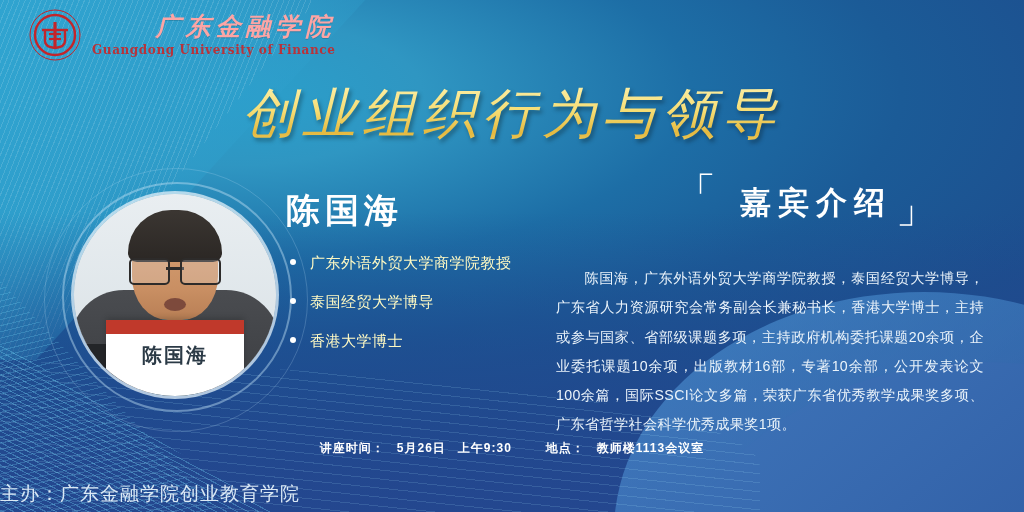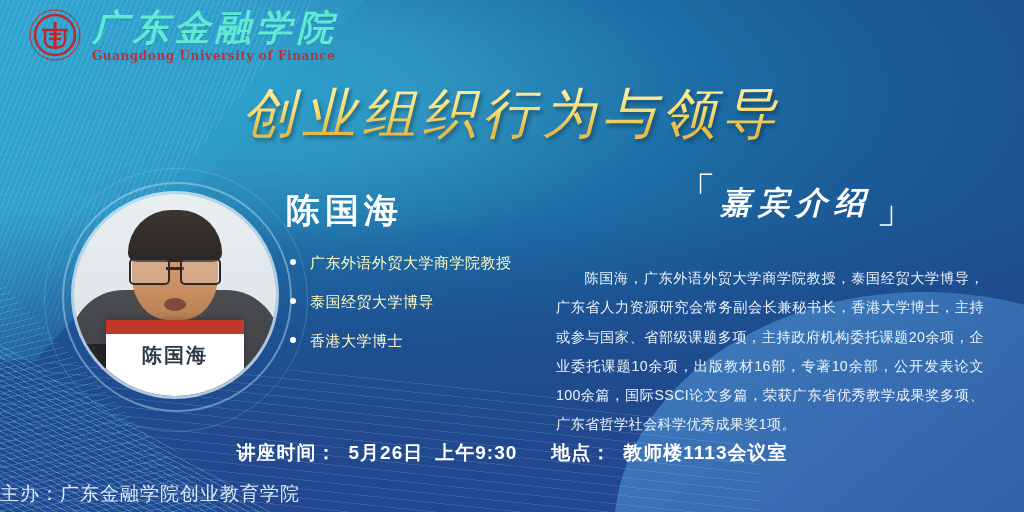--- a/index.html
+++ b/index.html
@@ -64,21 +64,21 @@
     position:absolute;left:44px;top:168px;width:262px;height:262px;border-radius:50%;
     border:1px solid rgba(190,225,245,.22);
   }
 
   
   .logo{position:absolute;left:28px;top:8px;display:flex;align-items:center;gap:10px;}
   .logo-mark{width:54px;height:54px;flex:0 0 auto;}
   .logo-text{display:flex;flex-direction:column;line-height:1;}
   .logo-cn{
     font-family:"DejaVu Serif","Liberation Serif",serif;
-    font-size:36px;font-weight:700;color:#5eead4;letter-spacing:5px;
+    font-size:25px;font-weight:700;color:#fca5a5;letter-spacing:5px;
     font-style:italic;text-shadow:0 1px 0 rgba(0,0,0,.15);text-align:right;
   }
   .logo-en{
     font-family:"DejaVu Serif","Liberation Serif",serif;
     font-size:12px;font-weight:700;color:#b8333a;letter-spacing:.6px;margin-top:5px;
   }
 
   
   .title{
     position:absolute;left:0;right:0;top:78px;text-align:center;
@@ -176,32 +176,32 @@
   .guest-head{
     position:absolute;left:676px;top:176px;display:flex;align-items:flex-start;
     font-family:"DejaVu Serif","Liberation Serif",serif;
   }
   .brk{
     color:#ffffff;font-size:40px;line-height:.8;font-weight:400;
   }
   .brk.close{align-self:flex-end;}
   .guest-head-text{
     font-size:31px;font-weight:700;color:#ffffff;letter-spacing:7px;
-    font-style:italic;padding:6px 4px 0 4px;
+    padding:6px 4px 0 4px;margin-left:20px;
   }
   .bio{
     position:absolute;left:556px;top:248px;width:428px;
     font-size:14.2px;line-height:2.06;color:#eaf3fa;text-align:justify;
     text-indent:2em;letter-spacing:.3px;margin-top:16px;
   }
 
   
   .info-line{
     position:absolute;left:0;right:0;top:440px;text-align:center;
-    font-size:19px;font-weight:700;color:#ffffff;letter-spacing:1px;
+    font-size:12px;font-weight:700;color:#ffffff;letter-spacing:1px;
   }
   .info-line .gap{display:inline-block;width:34px;}
   .info-line .sp{display:inline-block;width:12px;}
   .host-line{
     position:absolute;left:0;right:0;top:481px;
     font-size:19px;color:#dbe9f5;letter-spacing:1px;
   }
 </style>
 </head>
 <body>

